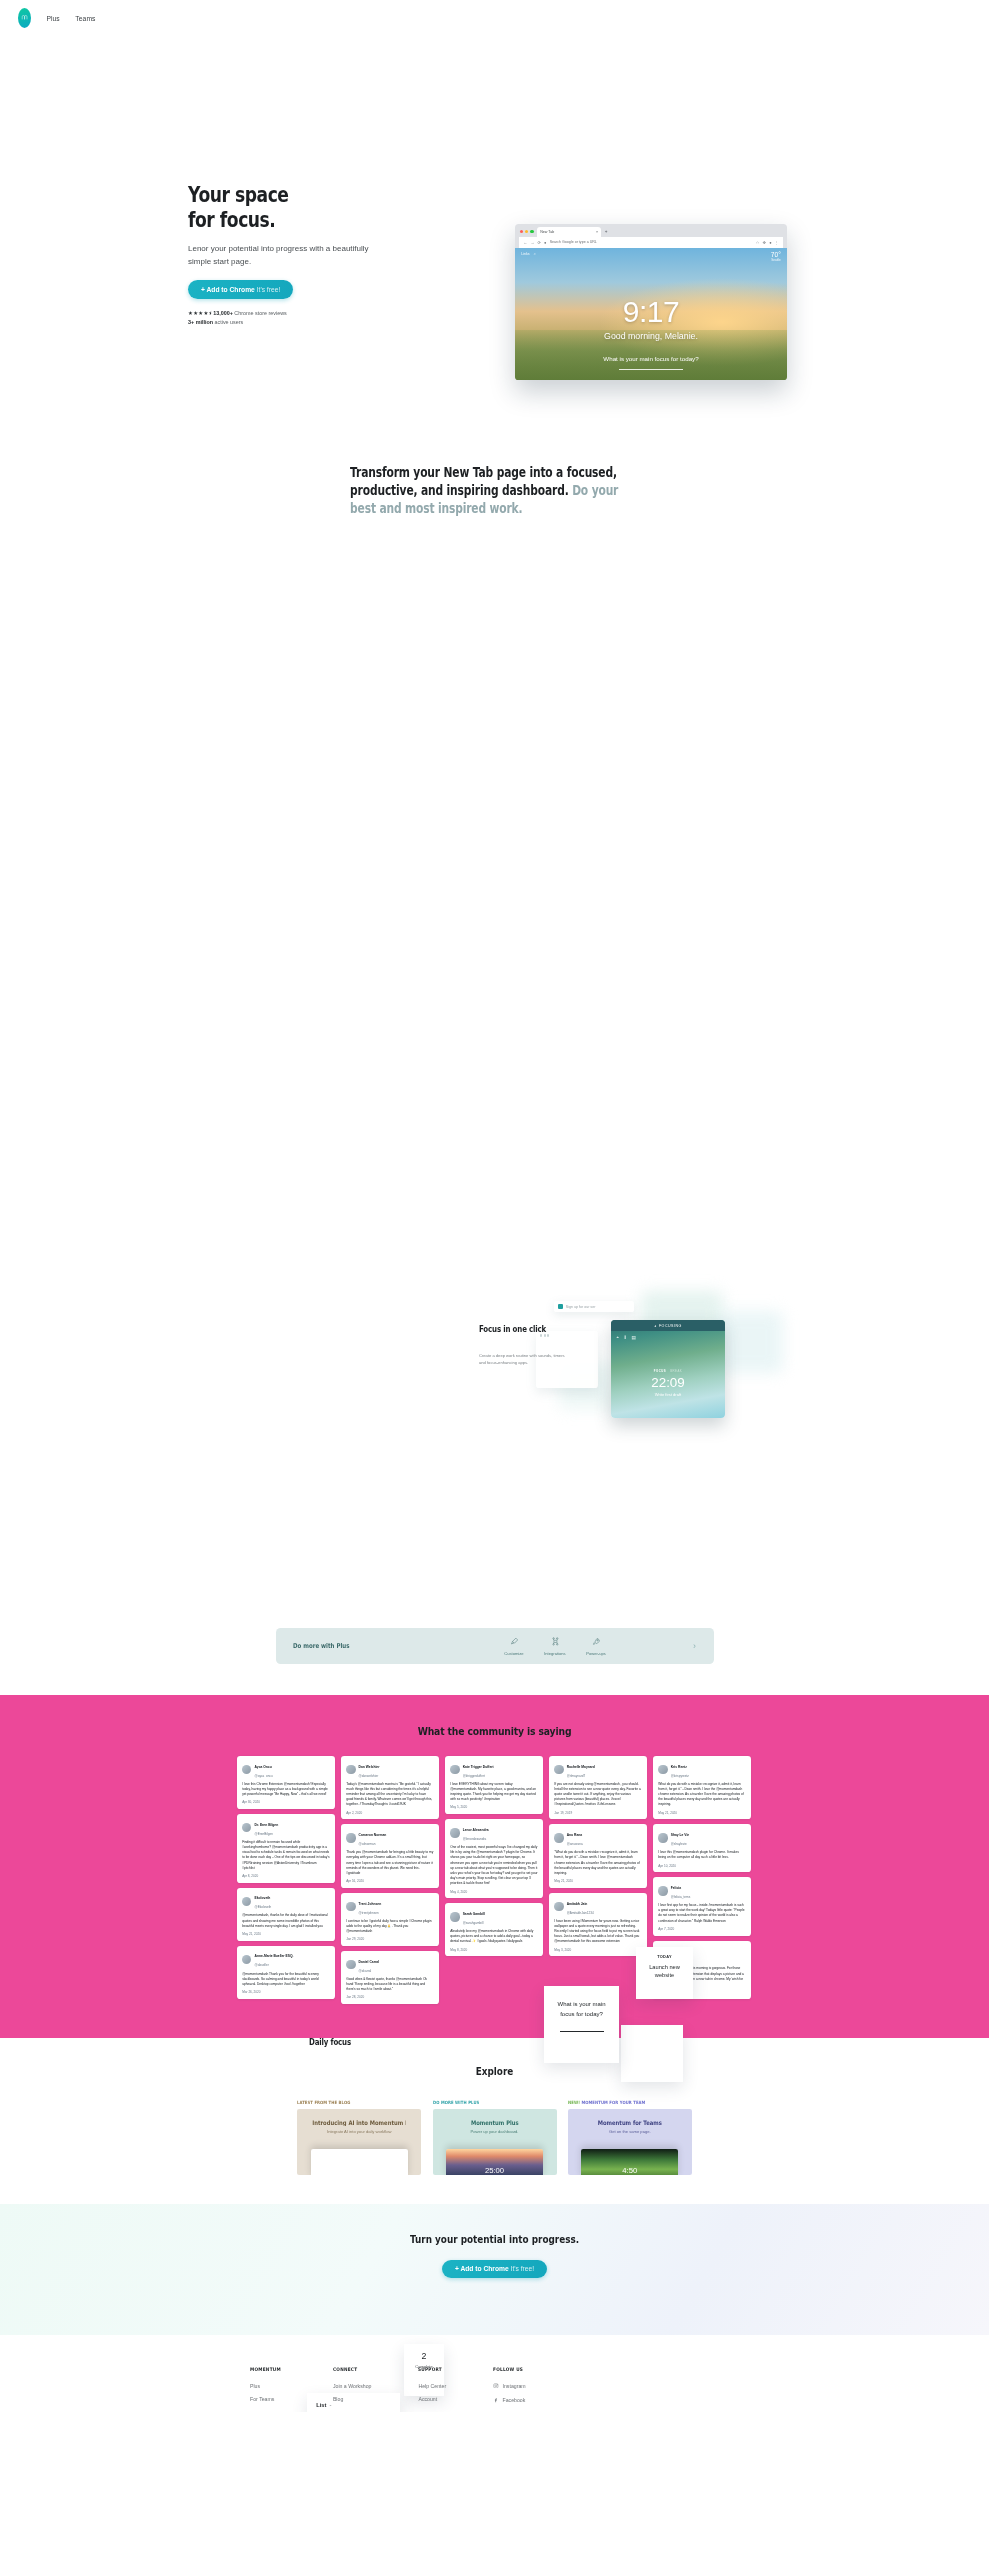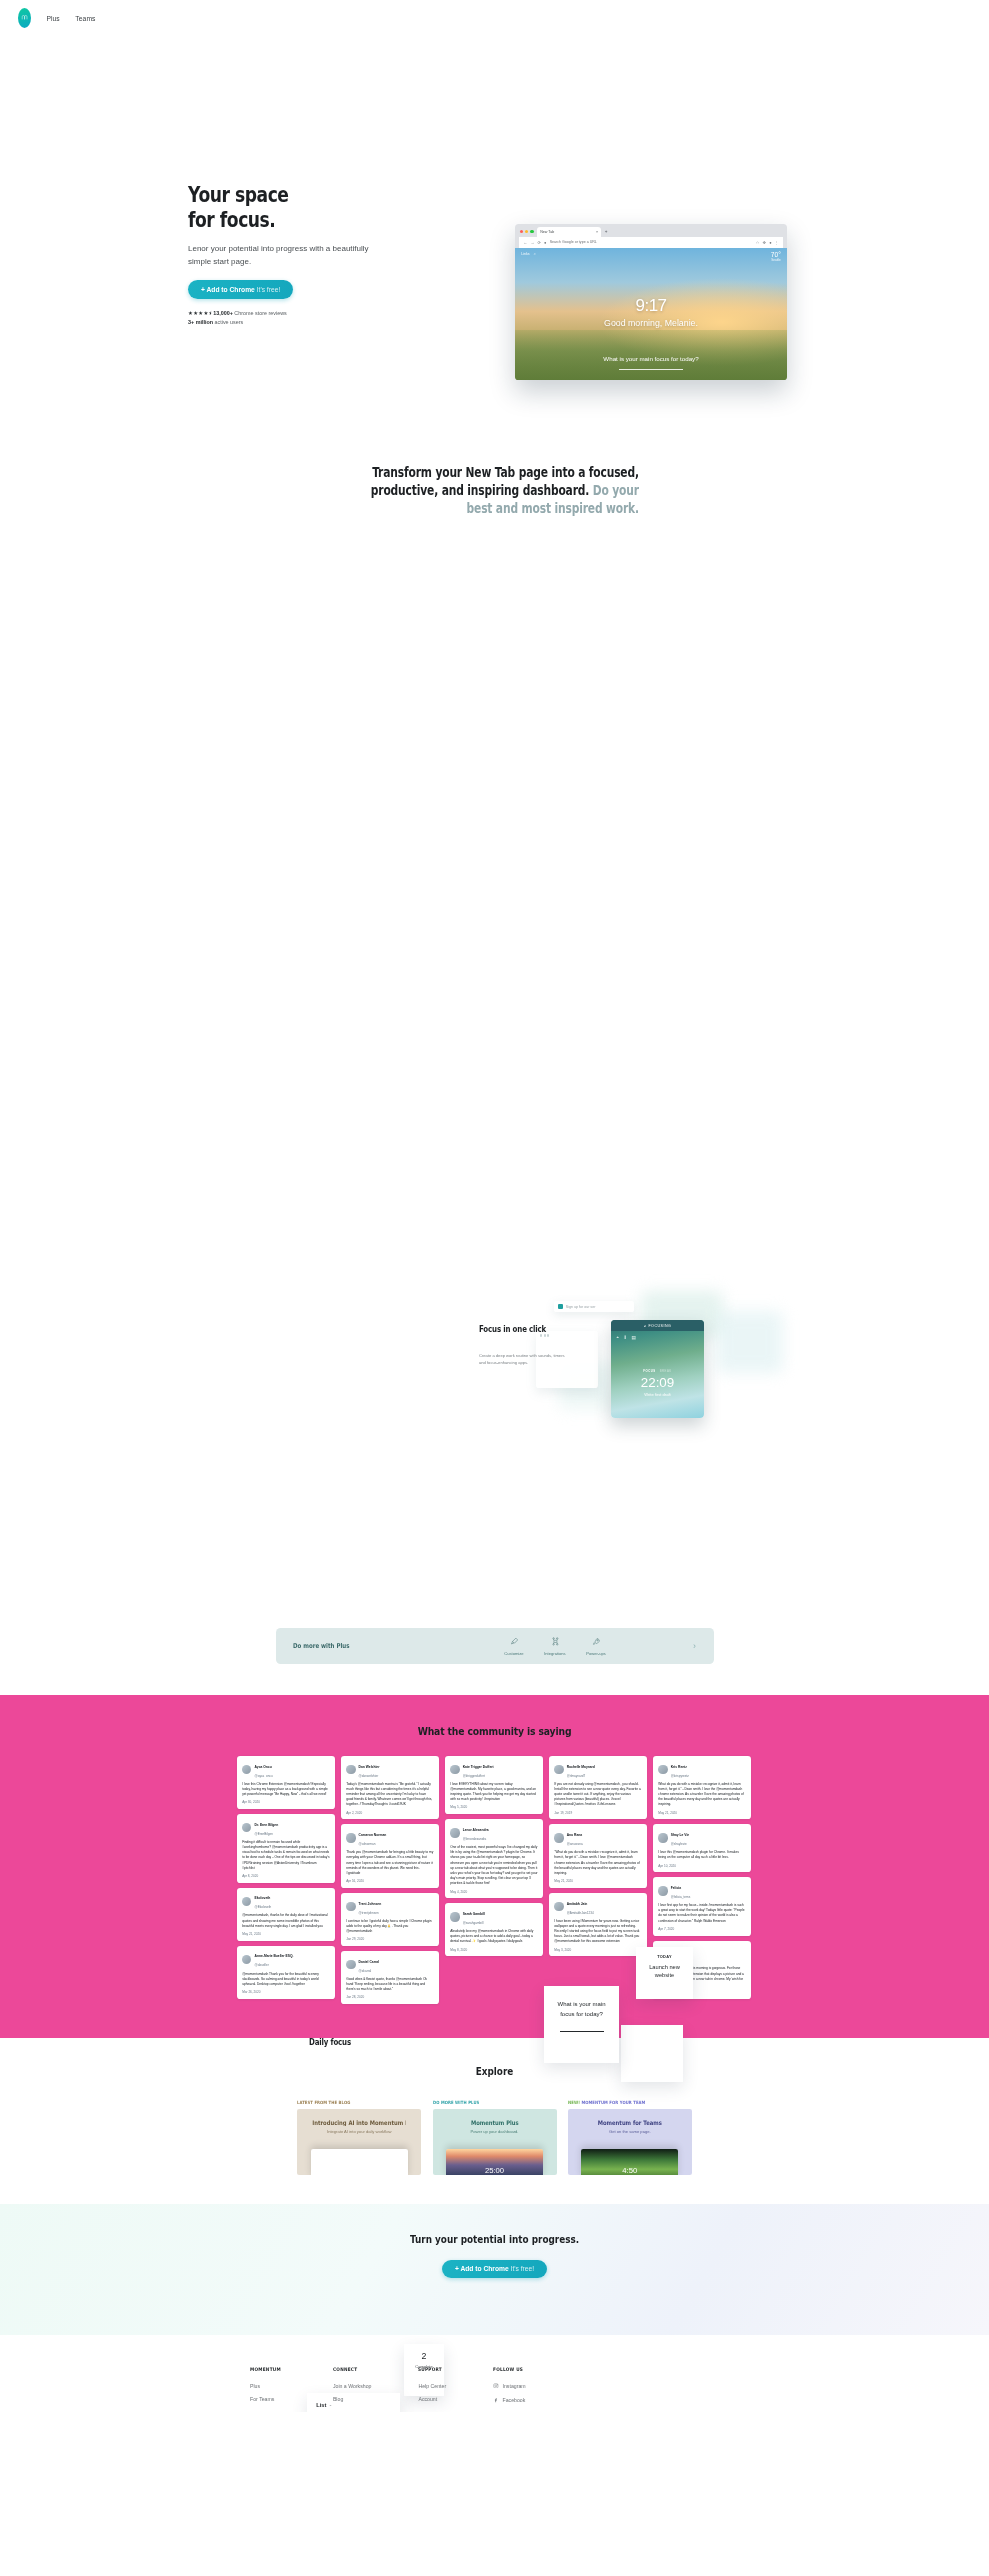--- a/index.html
+++ b/index.html
@@ -96,29 +96,29 @@
   }
   .scr-top { position:absolute; top:4.1px; left:6.2px; display:flex; gap:4.1px; align-items:center; z-index:3; }
   .scr-top span { color:#fff; font-size:3.6px; opacity:.95; }
   .scr-weather { position:absolute; top:3.1px; right:6.2px; color:#fff; text-align:right; z-index:3; }
   .scr-weather .t { font-size:6.7px; font-weight:300; }
   .scr-weather .c { font-size:3.1px; opacity:.9; }
   .scr-clock {
     position:absolute; top:49px; left:0; right:0; text-align:center; color:#fff; z-index:3;
     text-shadow: 0 0.5px 3.1px rgba(0,0,0,.25);
   }
-  .scr-clock .time { font-size:17px; font-weight:300; letter-spacing:-0.5px; line-height:1; }
+  .scr-clock .time { font-size:30px; font-weight:300; letter-spacing:-0.5px; line-height:1; }
   .scr-clock .greet { font-size:8.8px; font-weight:400; margin-top:4.1px; }
   .scr-focus { position:absolute; top:107px; left:0; right:0; text-align:center; color:#fff; z-index:3;}
   .scr-focus .q{ font-size:6.2px; }
   .scr-focus .ln{ width:64px;height:0.5px;background:rgba(255,255,255,.85); margin:7.2px auto 0;}
 
   
   .transform {
-    text-align:right; padding: 36px 0 0;
+    text-align:left; padding: 36px 0 0;
   }
   .transform h2 {
     font-family:"DejaVu Sans", sans-serif;
     font-size: 13.4px; font-weight:bold; line-height:1.34; letter-spacing:-0.2px;
     color:#1d2023; max-width: 361px; margin:0 auto;
     transform: scaleX(.8);
   }
   .transform h2 em { font-style:normal; color:#93a9ad; }
   .feat-text { position:absolute; }
   .feat-title {
@@ -128,21 +128,21 @@
   }
   .feat-desc { font-size:4.1px; color:#7b8185; line-height:1.7; margin-top:4.6px; max-width:90px; }
 
   .f1-title { left:479px; top:806px; }
   .f1-desc  { left:479px; top:831px; }
   .glass {
     border-radius:3.1px; background:rgba(255,255,255,.62);
     box-shadow:0 4.1px 11.3px rgba(110,140,150,.14);
   }
   .focus-card {
-    position:absolute; left:611px; top:802px; width:93px; height:98px;
+    position:absolute; left:611px; top:802px; width:114px; height:98px;
     border-radius:4.1px; overflow:hidden;
     box-shadow:0 7.2px 16.5px rgba(30,60,70,.22);
     background: linear-gradient(170deg,#2b6e6e 0%, #3f8f84 18%, #6fae8c 40%, #9fd0c0 62%, #bfe3e6 80%, #8fd2df 100%);
   }
   .focus-card .hdr {
     height:11.3px; background:#2a5f66; color:#fff; font-size:3.6px;
     display:flex; align-items:center; justify-content:center; gap:2.1px; letter-spacing:0.5px;
   }
   .focus-card .tools { display:flex; gap:5.2px; padding:4.1px 0 0 5.2px; color:#fff; font-size:4.6px; opacity:.95;}
   .focus-card .tabs { position:absolute; top:49px; left:0; right:0; text-align:center; color:#fff; font-size:2.8px; letter-spacing:0.5px;}

